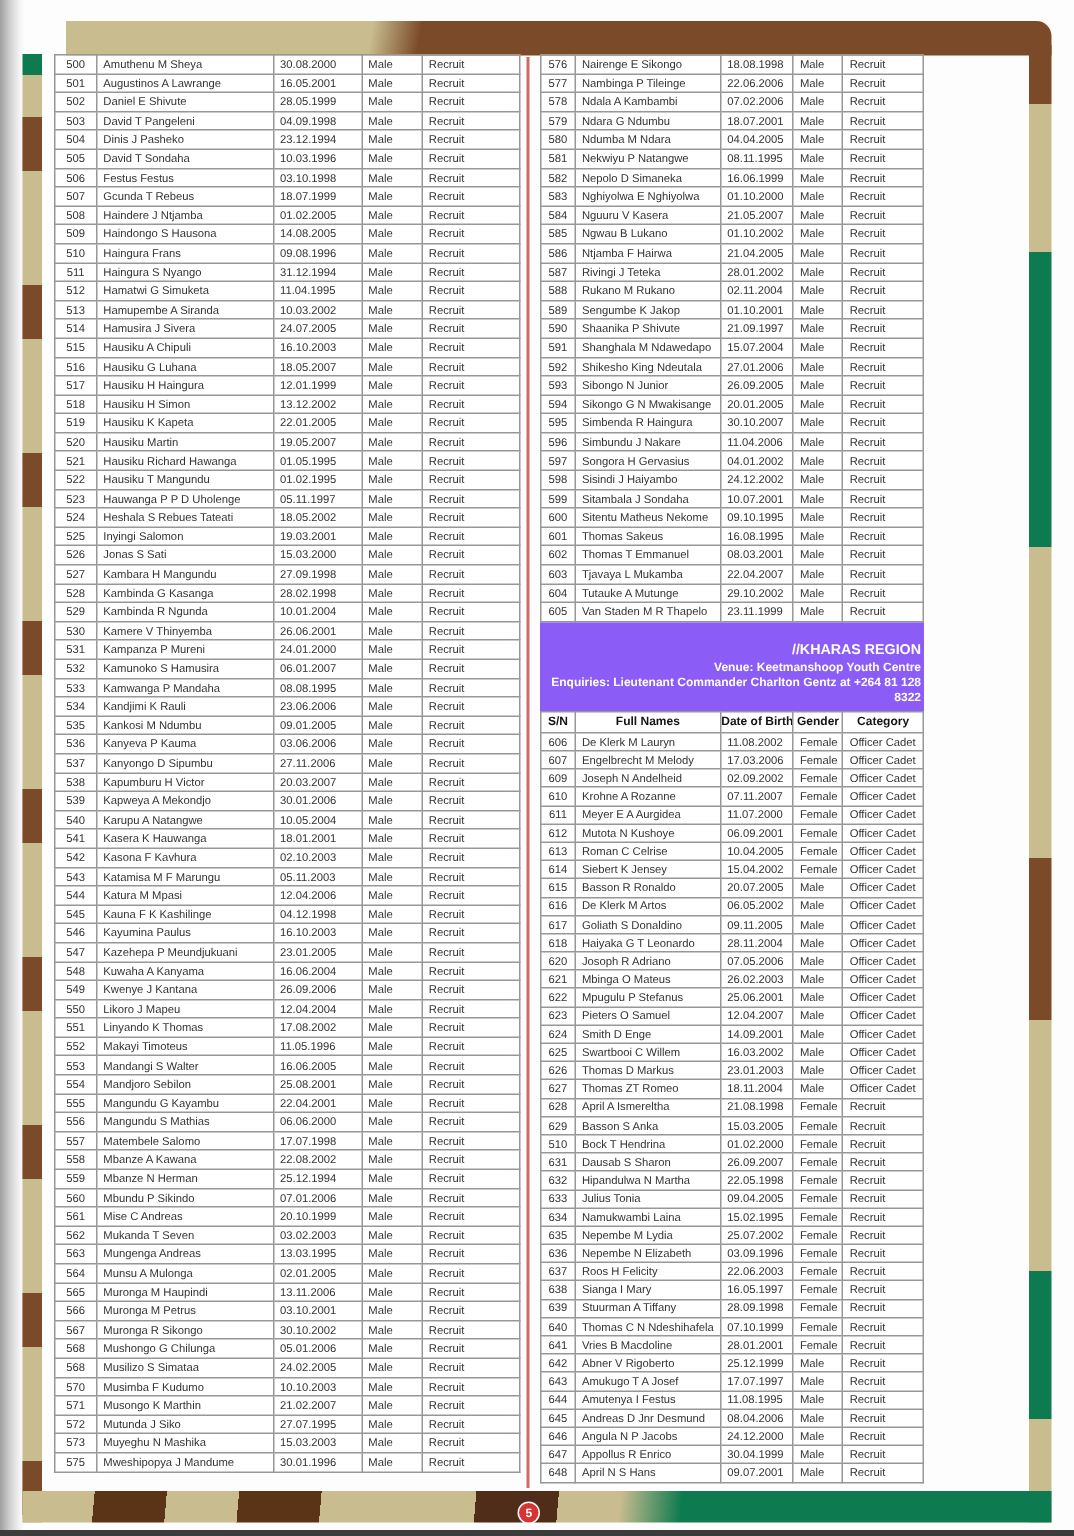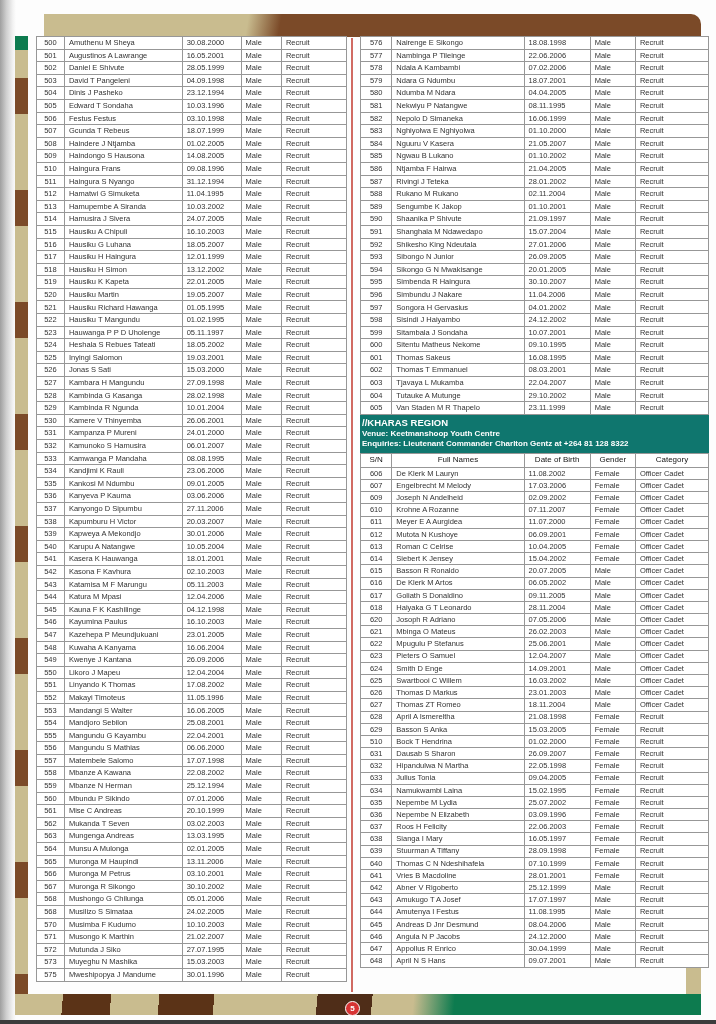--- a/index.html
+++ b/index.html
@@ -21,27 +21,27 @@
   .frame-bottom{position:absolute;left:15px;right:15px;bottom:9px;height:21px;
              background:linear-gradient(95deg,#c9bc8f 0 7%,#5b3317 7% 14%,#c9bc8f 14% 21%,
              #5b3317 21% 29%,#c9bc8f 29% 44%,#4f2d18 44% 52%,#c9bc8f 52% 58%,#0d7b4f 64% 100%);}
   
   .divider{position:absolute;left:351px;top:38px;bottom:32px;width:2px;background:#c85047;opacity:.85;}
   
   .tbl{border-collapse:collapse;width:100%;table-layout:fixed;font-size:7.5px;color:#333;border-radius:16px;}
   .tbl td,.tbl th{border:1px solid #979797;height:11.6px;line-height:1;padding:0 0 0 4px;
                   white-space:nowrap;overflow:hidden;background:#fff;}
   .tbl td.c0{text-align:center;padding:0;}
-  .tbl th{font-weight:400;text-align:center;color:#141414;height:13px;font-size:8px;padding:0;}
+  .tbl th{font-weight:700;text-align:center;color:#141414;height:13px;font-size:8px;padding:0;}
   .tbl-lower td{height:11.2px;}
   .c0{width:9%;}.c1{width:38%;}.c2{width:19%;}.c3{width:13%;}.c4{width:21%;}
   .col-left{position:absolute;left:36px;top:36px;width:311px;}
-  .col-right{position:absolute;left:360px;top:36px;width:349px;}
+  .col-right{position:absolute;left:360px;top:36px;width:256px;}
   
-  .region-banner{background:#0f766e;color:#fff;text-align:left;padding:2px 2px 4px 2px;}
+  .region-banner{background:#8b5cf6;color:#fff;text-align:right;padding:13px 2px 4px 2px;}
   .region-banner .t1{font-size:9.5px;font-weight:700;line-height:12px;}
   .region-banner .t2,.region-banner .t3{font-size:8px;font-weight:700;line-height:10px;}
   
   .page-dot{position:absolute;left:345px;top:1001px;width:15px;height:15px;border-radius:50%;
             background:#d63333;color:#fff;font-size:8px;font-weight:700;display:flex;
             align-items:center;justify-content:center;z-index:5;border:1px solid #fff;box-sizing:border-box;}
 </style>
 </head>
 <body>
 
@@ -96,21 +96,21 @@
           </tr>
           <tr>
             <td class="c0">504</td>
             <td class="c1">Dinis J Pasheko</td>
             <td class="c2">23.12.1994</td>
             <td class="c3">Male</td>
             <td class="c4">Recruit</td>
           </tr>
           <tr>
             <td class="c0">505</td>
-            <td class="c1">Edward T Sondaha</td>
+            <td class="c1">David T Sondaha</td>
             <td class="c2">10.03.1996</td>
             <td class="c3">Male</td>
             <td class="c4">Recruit</td>
           </tr>
           <tr>
             <td class="c0">506</td>
             <td class="c1">Festus Festus</td>
             <td class="c2">03.10.1998</td>
             <td class="c3">Male</td>
             <td class="c4">Recruit</td>

